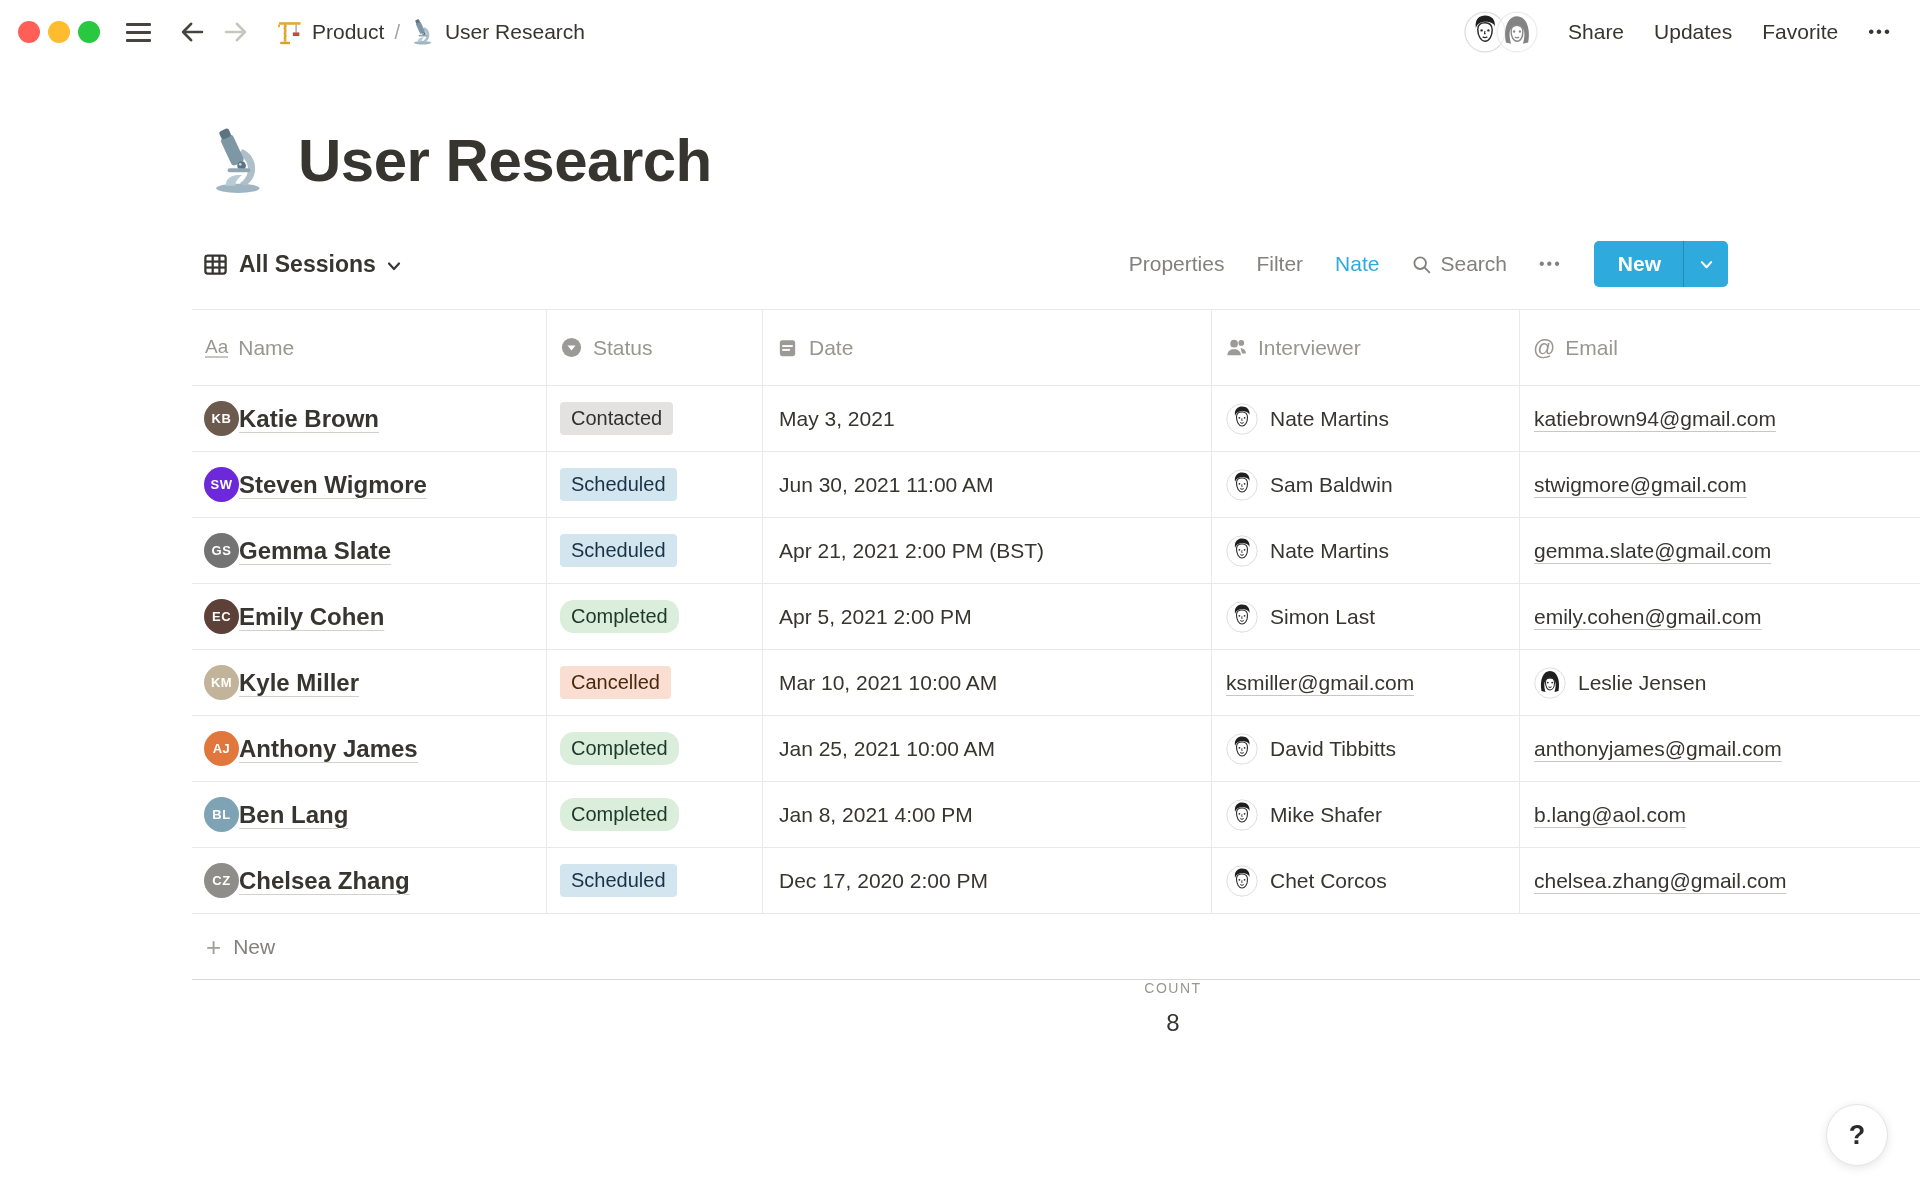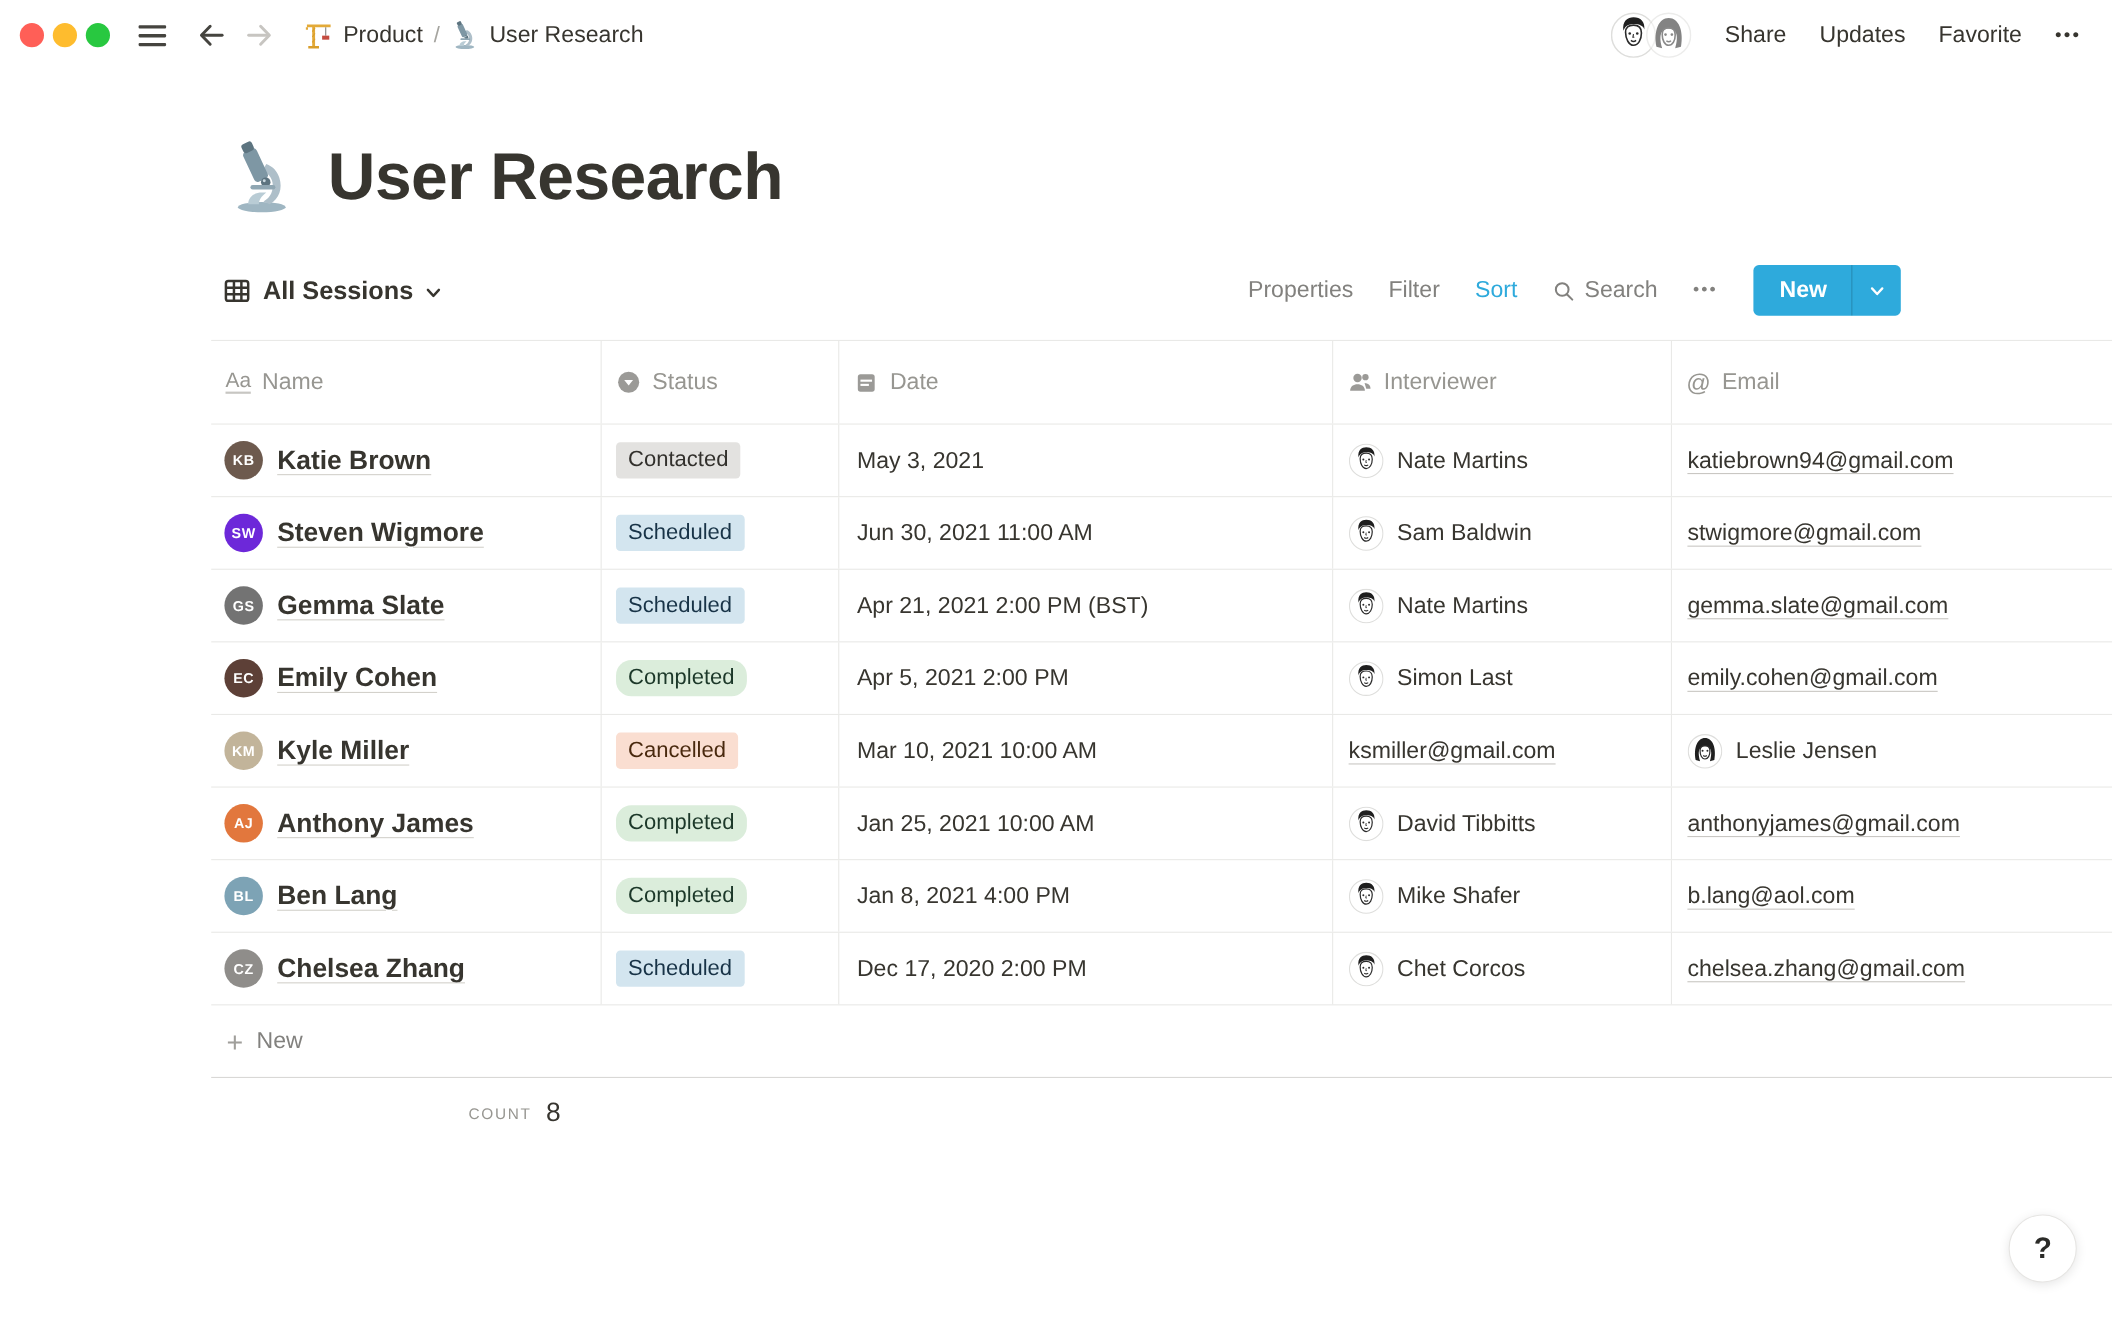--- a/index.html
+++ b/index.html
@@ -58,21 +58,21 @@
   .th { display:flex; align-items:center; gap:10px; color:var(--header-gray); font-size:21px;
     padding-left:13px; border-right:1px solid var(--border); cursor:pointer; }
   .th:last-child { border-right:none; }
   .th svg { width:23px; height:23px; flex:none; }
   .aa-glyph { font-size:19px; color:var(--header-gray); border-bottom:2px solid #C7C6C2; line-height:1.05; font-weight:400; }
   .at-glyph { font-size:22px; color:var(--header-gray); }
 
   .trow { height:66px; border-bottom:1px solid var(--border); cursor:pointer; }
   .cell { display:flex; align-items:center; border-right:1px solid var(--border); overflow:hidden; }
   .cell:last-child { border-right:none; }
-  .name-cell { padding-left:12px; gap:13px; }
+  .name-cell { padding-left:12px; }
   .avatar { width:35px; height:35px; border-radius:50%; flex:none; display:flex; align-items:center;
     justify-content:center; color:#fff; font-size:13px; font-weight:700; letter-spacing:.5px; }
   .pname { font-size:24px; font-weight:700; color:#37352F; text-decoration:underline;
     text-decoration-color:var(--underline); text-decoration-thickness:1px; text-underline-offset:5px; }
   .status-cell { padding-left:13px; }
   .badge { font-size:20px; padding:5px 11px; border-radius:4px; white-space:nowrap; }
   .badge-contacted { background:var(--badge-contacted-bg); color:var(--badge-contacted-text); }
   .badge-scheduled { background:var(--badge-scheduled-bg); color:var(--badge-scheduled-text); }
   .badge-completed { background:var(--badge-completed-bg); color:var(--badge-completed-text);border-radius:14px; }
   .badge-cancelled { background:var(--badge-cancelled-bg); color:var(--badge-cancelled-text); }
@@ -81,21 +81,21 @@
   .sketch { width:32px; height:32px; flex:none; }
   .sketch svg { width:100%; height:100%; }
   .email-cell { padding-left:14px; }
   .email { font-size:21px; color:#37352F; text-decoration:underline; text-decoration-color:#C9C7C3;
     text-decoration-thickness:1px; text-underline-offset:5px; white-space:nowrap; }
 
   .new-row { height:66px; display:flex; align-items:center; gap:12px; padding-left:14px;
     color:var(--text-gray); font-size:21px; border-bottom:1px solid var(--border-strong); cursor:pointer; }
   .new-row .plus { font-size:26px; font-weight:300; line-height:0; color:#A09F9B; }
 
-  .count-row { height:64px; display:flex; align-items:center; padding-left:234px; gap:13px; cursor:pointer; }
+  .count-row { height:64px; display:flex; align-items:center; padding-left:234px; gap:13px; cursor:pointer;flex-direction:column; }
   .count-label { font-size:14px; letter-spacing:1.5px; color:var(--header-gray); font-weight:500; }
   .count-value { font-size:24px; color:#37352F; }
 
   
   .help-btn { position:absolute; right:32px; bottom:34px; width:62px; height:62px; border-radius:50%;
     background:#fff; border:1px solid #E6E5E3; box-shadow:0 2px 10px rgba(0,0,0,.10);
     display:flex; align-items:center; justify-content:center; font-size:27px; font-weight:700;
     color:#2B2B28; cursor:pointer; }
 
   .hidden-defs { position:absolute; width:0; height:0; overflow:hidden; }
@@ -222,21 +222,21 @@
         <line x1="15.5" y1="4" x2="15.5" y2="20"></line>
       </svg>
       <span class="view-name">All Sessions</span>
       <svg class="view-chev">
           <use href="#chev-down"></use>
         </svg>
     </div>
     <div class="viewbar-right">
       <span class="vb-item">Properties</span>
       <span class="vb-item">Filter</span>
-      <span class="vb-item active">Sort</span>
+      <span class="vb-item active">Nate</span>
       <span class="vb-search">
         <svg viewBox="0 0 24 24" fill="none" stroke="#82817E" stroke-width="2.1">
           <circle cx="10.5" cy="10.5" r="6.6"></circle>
           <line x1="15.6" y1="15.6" x2="21" y2="21" stroke-linecap="round"></line>
         </svg>
         <span>Search</span>
       </span>
       <span class="vb-more">•••</span>
       <div class="new-btn">
         <span class="lab">New</span>

